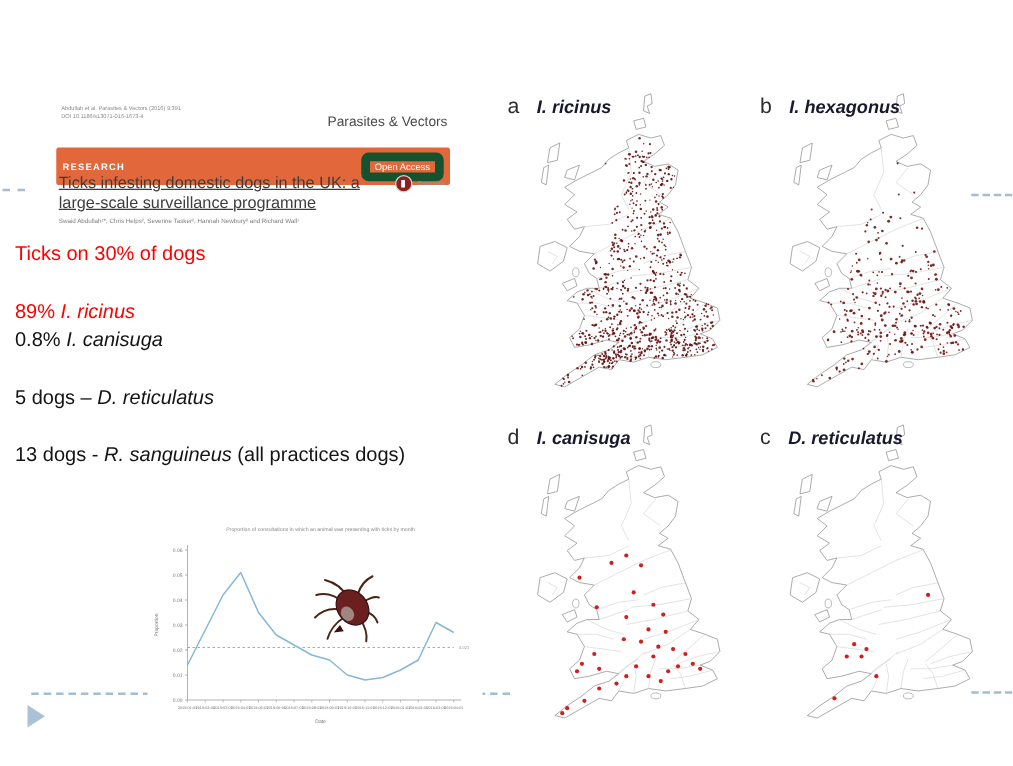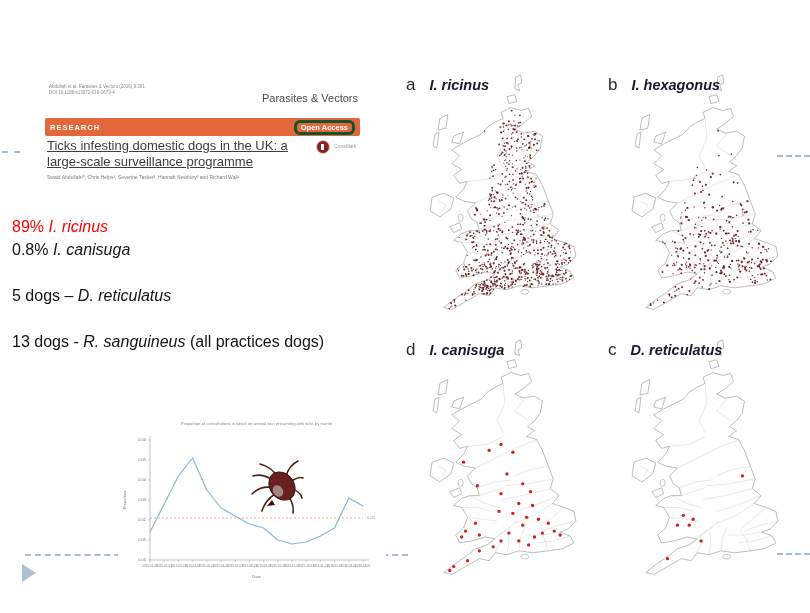--- a/index.html
+++ b/index.html
@@ -7,23 +7,23 @@
   .slide{position:relative;width:810px;height:613px;background:#ffffff;overflow:hidden;}
 
   
   .dash{position:absolute;height:0;border-top:2px dashed #a4bdd3;}
   .bullet-tri{position:absolute;width:0;height:0;border-left:14px solid #9db6ce;border-top:9px solid transparent;border-bottom:9px solid transparent;opacity:.85;}
 
   
   .paper{position:absolute;left:45px;top:78px;width:315px;height:118px;background:#fff;}
   .paper .cite{position:absolute;left:4px;top:6px;font-size:4.5px;line-height:6px;color:#8a8a8a;}
   .paper .journal{position:absolute;right:2px;top:14px;font-size:11px;color:#4a4a4a;}
-  .paper .banner{position:absolute;left:0;top:40px;width:100%;height:18px;background:#e2673a;border-radius:2px;display:flex;align-items:center;justify-content:space-between;padding:0 5px;box-sizing:border-box;}
+  .paper .banner{position:absolute;left:0;top:40px;width:100%;height:30px;background:#e2673a;border-radius:2px;display:flex;align-items:center;justify-content:space-between;padding:0 5px;box-sizing:border-box;}
   .paper .banner .res{color:#fff;font-size:7.5px;font-weight:bold;letter-spacing:1px;}
-  .paper .banner .oa{color:#fff;font-size:7.5px;font-weight:bold;border:3px solid #14532d;border-radius:6px;padding:0 4px;line-height:9px;}
+  .paper .banner .oa{color:#fff;font-size:7.5px;font-weight:normal;border:7px solid #14532d;border-radius:6px;padding:0 4px;line-height:9px;}
   .paper .title{position:absolute;left:2px;top:60px;width:255px;font-size:13px;line-height:16px;color:#3d3d3d;font-weight:500;text-decoration:underline;}
   .paper .cm{position:absolute;right:30px;top:62px;width:12px;height:12px;border-radius:50%;background:#8d1f1f;border:1.5px solid #d8d8d8;}
   .paper .cm:after{content:"";position:absolute;left:3.5px;top:2.5px;width:3px;height:6px;background:#fff;}
   .paper .cmtext{position:absolute;right:4px;top:66px;font-size:4.5px;color:#999;}
   .paper .authors{position:absolute;left:2px;top:96px;font-size:5px;color:#7d7d7d;}
 
   
   .stats{position:absolute;left:12px;top:192px;font-size:16px;line-height:23px;color:#141414;}
   .stats .red{color:#ff0000;}
   .stats .sp{font-style:italic;}
@@ -62,20 +62,21 @@
       <span class="res">RESEARCH</span>
       <span class="oa">Open Access</span>
     </div>
     <div class="title">Ticks infesting domestic dogs in the UK: a large-scale surveillance programme</div>
     <div class="cm"></div>
     <div class="cmtext">CrossMark</div>
     <div class="authors">Swaid Abdullah¹*, Chris Helps², Severine Tasker², Hannah Newbury³ and Richard Wall¹</div>
   </div>
 
   <div class="stats">
+    <div class="red">Ticks on 30% of dogs</div>
     <div class="blank"></div>
     <div class="red"><span>89% </span><span class="sp">I. ricinus</span></div>
     <div><span>0.8% </span><span class="sp">I. canisuga</span></div>
     <div class="blank"></div>
     <div><span>5 dogs – </span><span class="sp">D. reticulatus</span></div>
     <div class="blank"></div>
     <div><span>13 dogs - </span><span class="sp">R. sanguineus</span><span> (all practices dogs)</span></div>
   </div>
 
   <div class="chartpanel">

